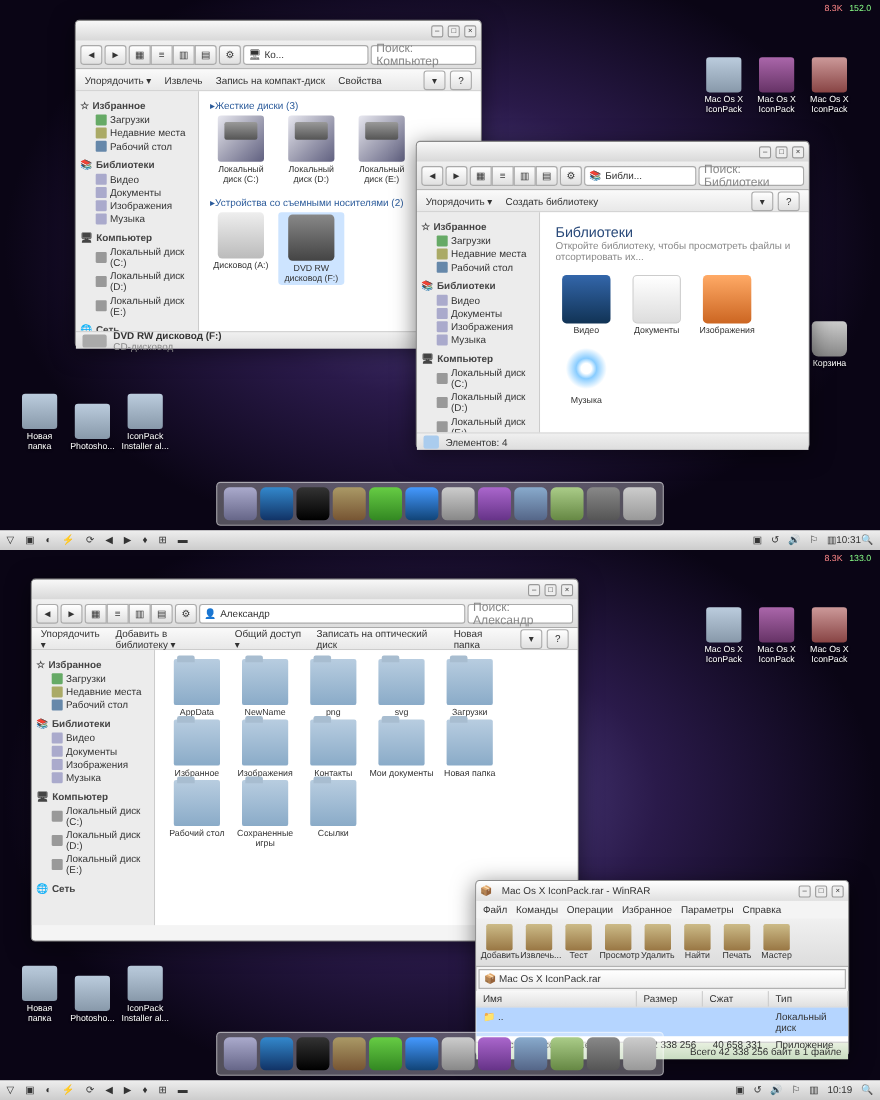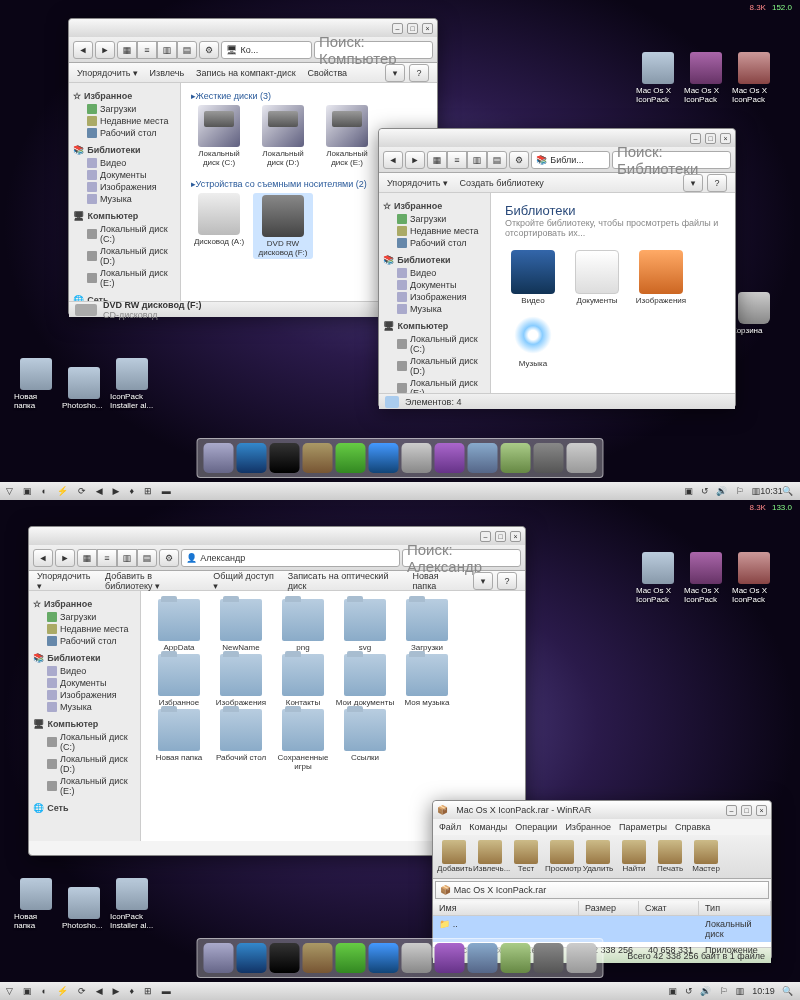--- a/index.html
+++ b/index.html
@@ -15,42 +15,42 @@
 .win{position:absolute;background:#f4f4f4;border:1px solid #888;border-radius:4px;box-shadow:0 4px 20px rgba(0,0,0,0.5);font-size:10px;color:#333;}
 .titlebar{height:18px;background:linear-gradient(#f8f8f8,#d8d8d8);border-radius:4px 4px 0 0;display:flex;align-items:center;padding:0 4px;gap:4px;}
 .winbtn{width:11px;height:11px;border:1px solid #999;border-radius:2px;background:#eee;font-size:7px;line-height:9px;text-align:center;cursor:default;}
 .toolbar{height:26px;background:linear-gradient(#f0f0f0,#ddd);border-bottom:1px solid #aaa;display:flex;align-items:center;padding:0 4px;gap:2px;}
 .navbtn{width:20px;height:18px;border:1px solid #aaa;border-radius:3px;background:linear-gradient(#fff,#e0e0e0);font-size:9px;text-align:center;line-height:16px;cursor:default;}
 .viewbtns{display:flex;gap:0;}
 .viewbtns .navbtn{border-radius:0;}
 .viewbtns .navbtn:first-child{border-radius:3px 0 0 3px;}
 .viewbtns .navbtn:last-child{border-radius:0 3px 3px 0;}
 .addr{flex:1;height:18px;background:#fff;border:1px solid #aaa;border-radius:3px;padding:0 4px;display:flex;align-items:center;gap:3px;font-size:9px;}
-.search{width:119px;height:18px;background:#fff;border:1px solid #aaa;border-radius:3px;padding:0 4px;font-size:15px;color:#888;display:flex;align-items:center;}
+.search{width:96px;height:18px;background:#fff;border:1px solid #aaa;border-radius:3px;padding:0 4px;font-size:11px;color:#888;display:flex;align-items:center;}
 .menubar2{height:20px;background:linear-gradient(#fafafa,#e8e8e8);border-bottom:1px solid #ccc;display:flex;align-items:center;padding:0 8px;gap:12px;font-size:9px;}
 .menubar2 .mi{cursor:default;}
 .menubar2 .right{margin-left:auto;display:flex;gap:4px;}
 .winbody{display:flex;height:calc(100% - 78px);}
 .sidebar{width:112px;background:#ececec;border-right:1px solid #ccc;padding:4px 0;overflow:hidden;}
 .sbgroup{padding:2px 4px;font-size:9px;}
 .sbhead{color:#444;font-weight:bold;display:flex;align-items:center;gap:3px;padding:2px 0;font-size:9px;}
 .sbitem{padding:1px 0 1px 14px;font-size:9px;color:#333;display:flex;align-items:center;gap:3px;cursor:default;}
 .sbitem .ic{width:10px;height:10px;background:#aac;border-radius:1px;flex-shrink:0;}
 .content{flex:1;background:#fff;overflow:auto;padding:6px;}
 .section{margin-bottom:8px;}
 .sechead{font-size:9px;color:#2a5a9a;padding:2px 4px;display:flex;align-items:center;}
 .items{display:flex;flex-wrap:wrap;gap:4px;padding:2px;}
 .item{width:60px;text-align:center;font-size:8px;cursor:default;}
 .itemic{width:42px;height:42px;margin:0 auto 2px;background:linear-gradient(#ddd,#aaa);border-radius:4px;position:relative;}
 .itemic.drive{background:linear-gradient(135deg,#e8e8f0 0%,#b0b0c0 40%,#606080 100%);border-radius:3px;}
 .itemic.drive::after{content:'';position:absolute;top:6px;left:6px;right:6px;height:16px;background:linear-gradient(#999,#555);border-radius:2px;}
 .itemic.folder{background:linear-gradient(#b8cde0,#8aabc8);border-radius:2px;}
 .itemic.folder::before{content:'';position:absolute;top:-3px;left:3px;width:16px;height:6px;background:#a8bdd0;border-radius:2px 2px 0 0;}
 .statusbar{height:16px;background:linear-gradient(#f0f0f0,#ddd);border-top:1px solid #ccc;font-size:9px;padding:0 6px;display:flex;align-items:center;gap:6px;}
-.deskicon{position:absolute;width:44px;font-size:8px;color:#fff;text-shadow:0 1px 2px #000;cursor:default;}
+.deskicon{position:absolute;width:44px;text-align:center;font-size:8px;color:#fff;text-shadow:0 1px 2px #000;cursor:default;}
 .deskicon .ic{width:32px;height:32px;margin:0 auto 2px;background:linear-gradient(#88a,#446);border-radius:3px;}
 .deskicon .ic.folder{background:linear-gradient(#bcd,#89a);}
 .deskicon .ic.trash{background:linear-gradient(#ccc,#888);border-radius:4px 4px 6px 6px;}
 .dock{position:absolute;bottom:22px;left:50%;transform:translateX(-50%);height:40px;background:rgba(255,255,255,0.3);border:1px solid rgba(255,255,255,0.5);border-radius:4px;display:flex;align-items:center;padding:2px 6px;gap:3px;}
 .dockitem{width:30px;height:30px;background:linear-gradient(#aac,#668);border-radius:5px;cursor:default;}
 .winrar .titlebar{background:linear-gradient(#fff,#e0e0e0);}
 .winrar .toolbar{height:44px;padding:2px 4px;}
 .wrbtn{width:34px;text-align:center;font-size:8px;cursor:default;}
 .wrbtn .ic{width:24px;height:24px;margin:0 auto;background:linear-gradient(#cb8,#974);border-radius:2px;}
 .wrmenu{height:16px;background:#f4f4f4;display:flex;gap:8px;padding:0 6px;font-size:9px;align-items:center;}
@@ -452,21 +452,20 @@
 <div class="items" id="folder-grid" style="gap:2px">
             <div class="item"><div class="itemic folder"></div><span>AppData</span></div>
             <div class="item"><div class="itemic folder"></div><span>NewName</span></div>
             <div class="item"><div class="itemic folder"></div><span>png</span></div>
             <div class="item"><div class="itemic folder"></div><span>svg</span></div>
             <div class="item"><div class="itemic folder"></div><span>Загрузки</span></div>
             <div class="item"><div class="itemic folder"></div><span>Избранное</span></div>
             <div class="item"><div class="itemic folder"></div><span>Изображения</span></div>
             <div class="item"><div class="itemic folder"></div><span>Контакты</span></div>
             <div class="item"><div class="itemic folder"></div><span>Мои документы</span></div>
-            <div class="item"><div class="itemic folder"></div><span>Моя музыка</span></div>
             <div class="item"><div class="itemic folder"></div><span>Новая папка</span></div>
             <div class="item"><div class="itemic folder"></div><span>Рабочий стол</span></div>
             <div class="item"><div class="itemic folder"></div><span>Сохраненные
 игры</span></div>
             <div class="item"><div class="itemic folder"></div><span>Ссылки</span></div>
           </div>
 </div>
 </div>
 </div>
 

